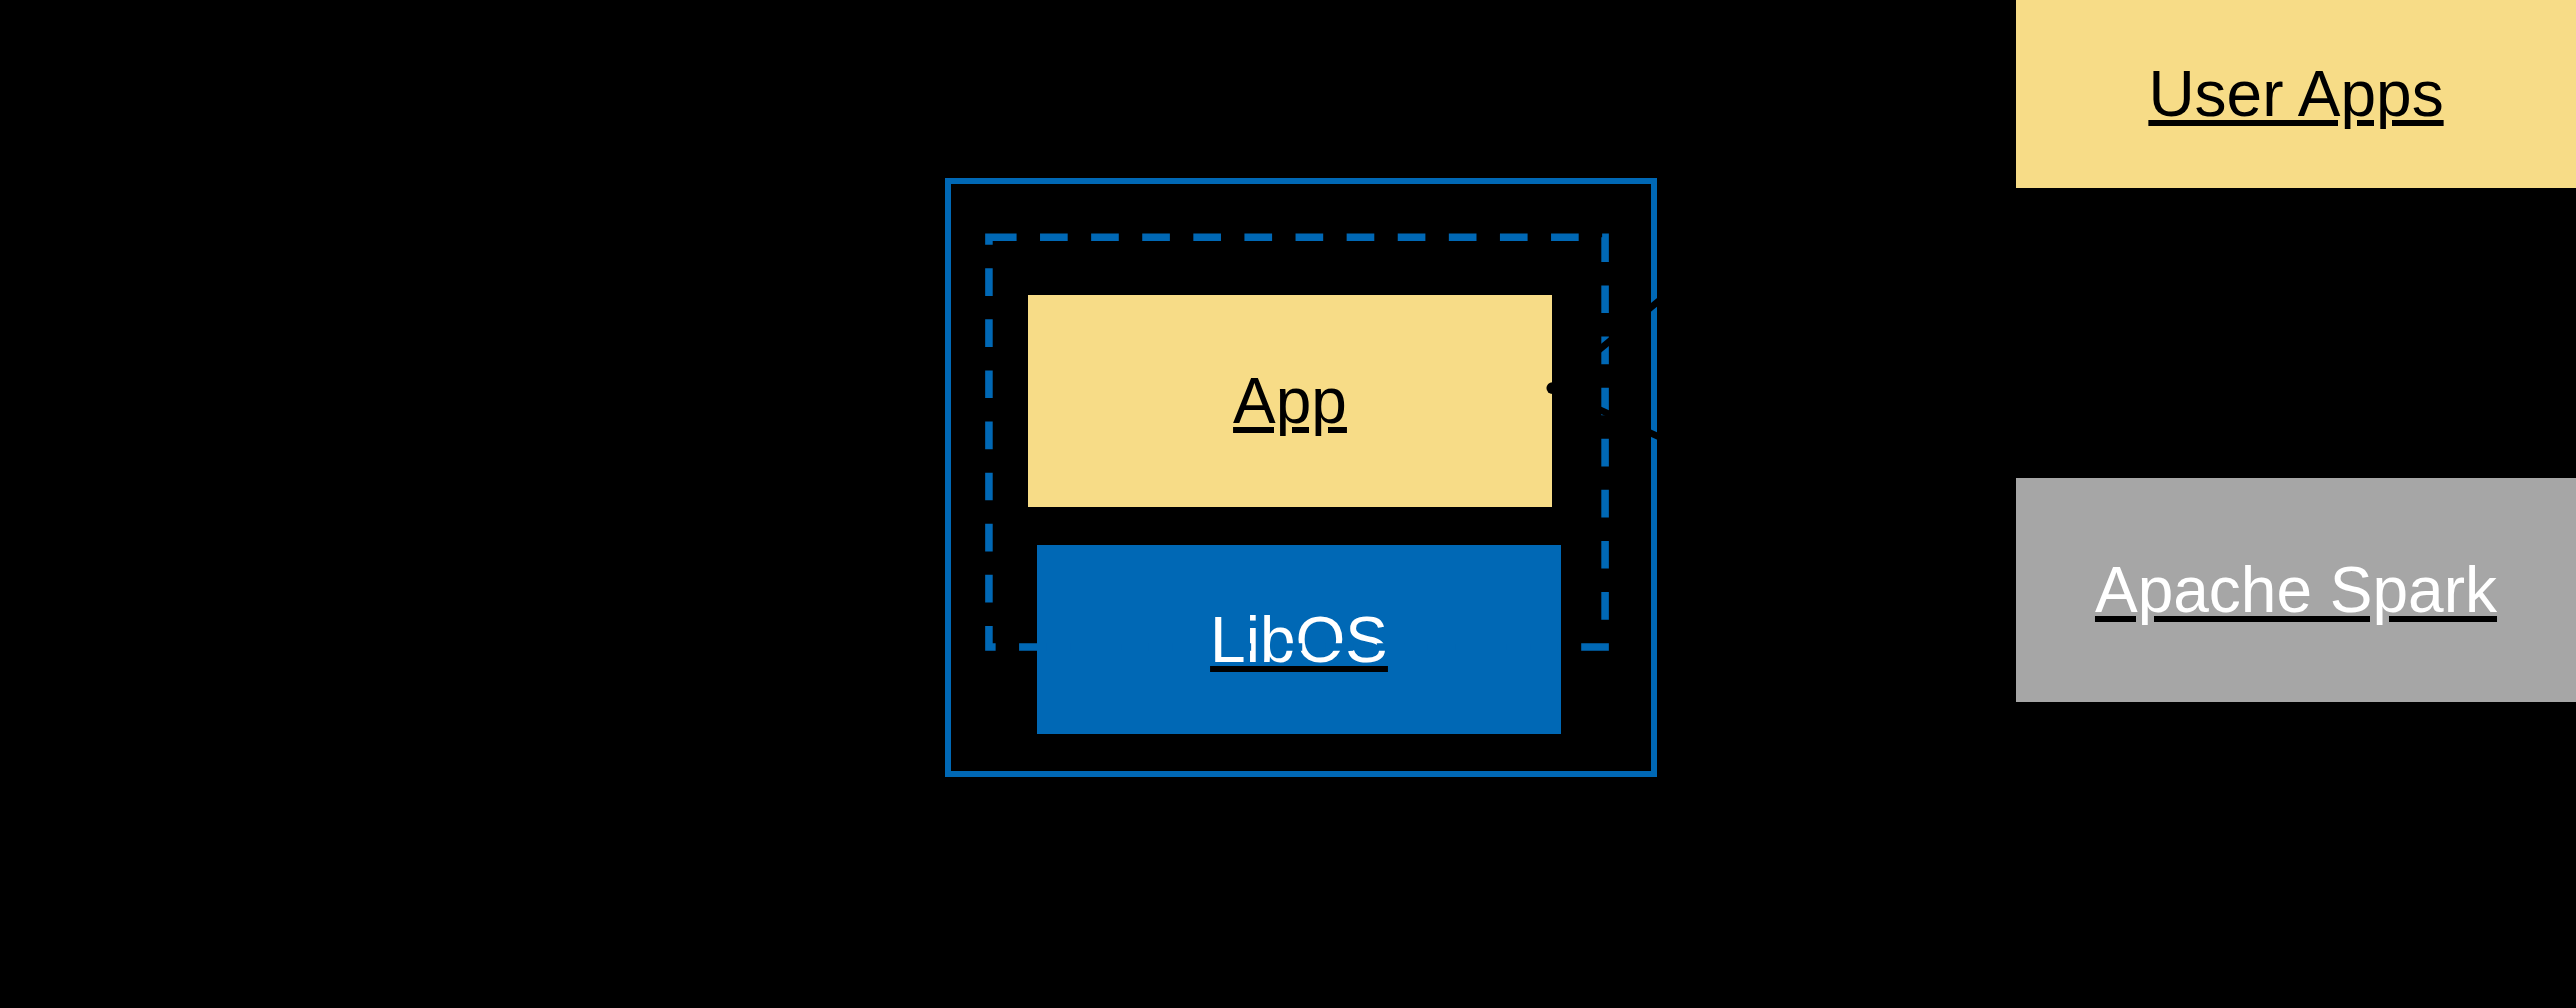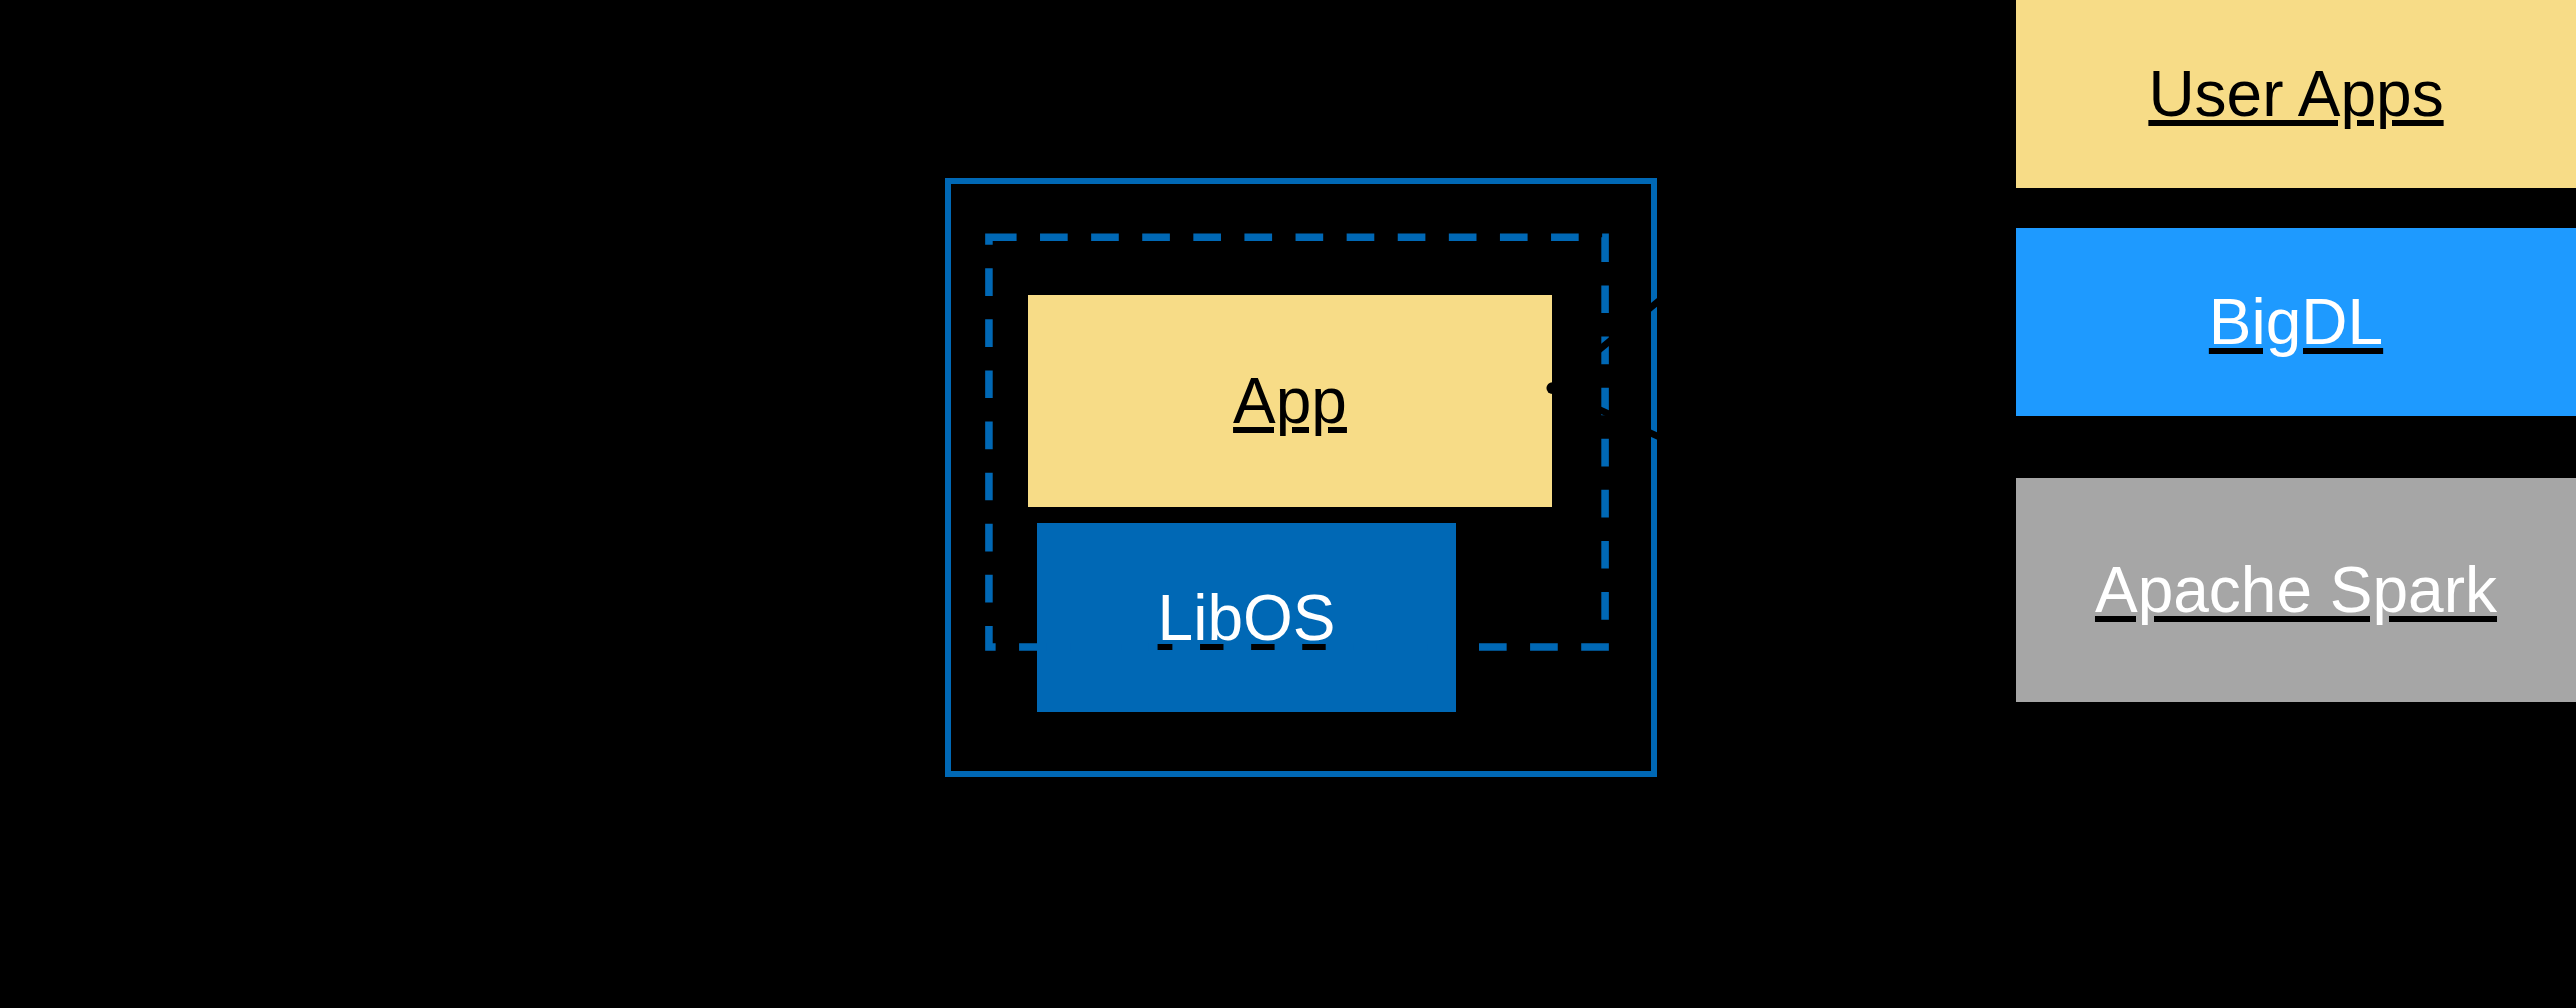--- a/index.html
+++ b/index.html
@@ -40,21 +40,21 @@
     left:945px;top:178px;width:712px;height:599px;
     border:6.7px solid var(--color-intel-blue);
     background:transparent;
   }
   .app-box{
     left:1028px;top:295px;width:524px;height:212px;
     background:var(--color-light-yellow);
   }
   .app-box .label{color:var(--color-text-dark);}
   .libos-box{
-    left:1037px;top:523px;width:419px;height:189px;
+    left:1037px;top:545px;width:524px;height:189px;
     background:var(--color-intel-blue);
   }
   .libos-box .label{color:var(--color-text-light);}
   .os-box{
     left:948px;top:819px;width:705px;height:186px;
     background:var(--color-gray);
   }
   .os-box .label{color:var(--color-text-light);font-weight:bold;}
   .user-apps-box{
     left:2016px;top:0;width:560px;height:188px;
@@ -101,23 +101,20 @@
   </div>
 
   <div class="box libos-box">
     <span class="label">LibOS</span>
   </div>
 
 
   <div class="box user-apps-box">
     <span class="label">User Apps</span>
   </div>
-  <div class="box bigdl-box">
-    <span class="label">BigDL</span>
-  </div>
   <div class="box apache-spark-box">
     <span class="label">Apache Spark</span>
   </div>
 
   <svg class="overlay" viewBox="0 0 3075 1204">
 
     <rect class="dashed-enclave-outline" x="1180.5" y="283" width="735.5" height="489"></rect>
 
     <g>
       <circle class="black-fill" cx="628" cy="620" r="7"></circle>

